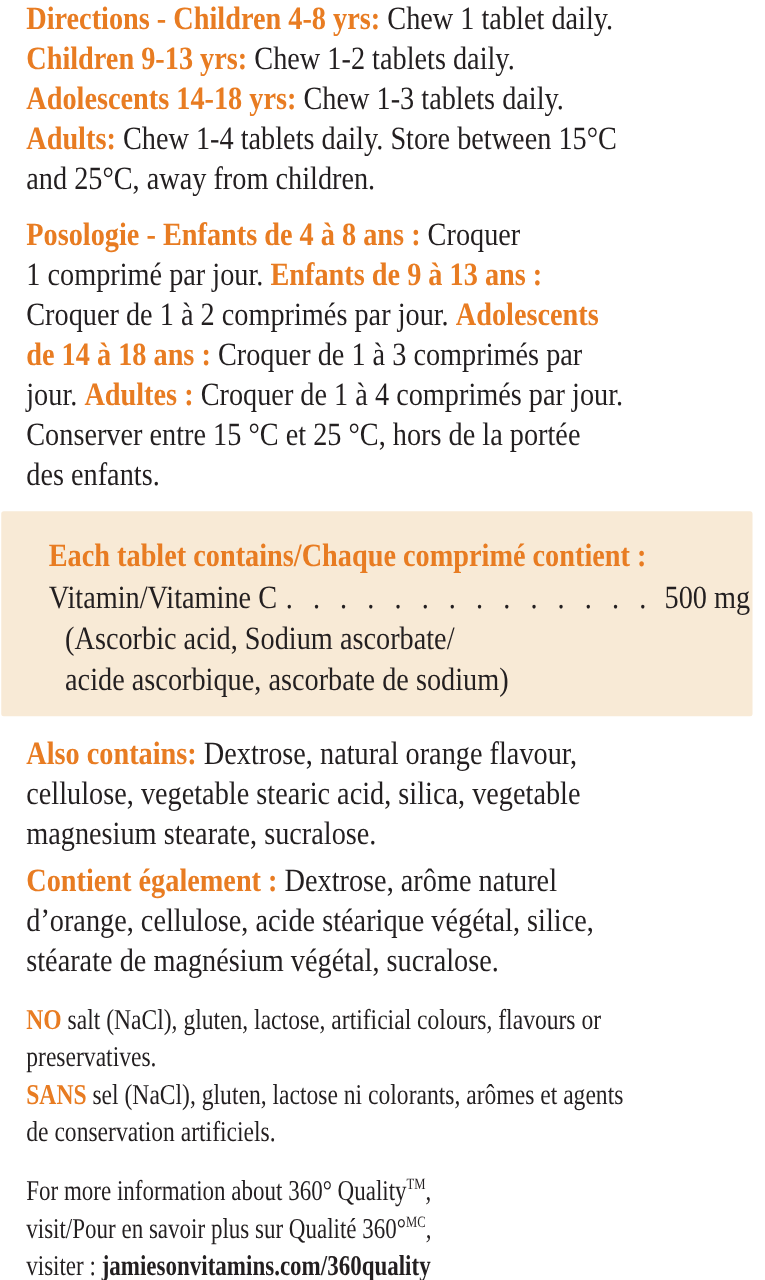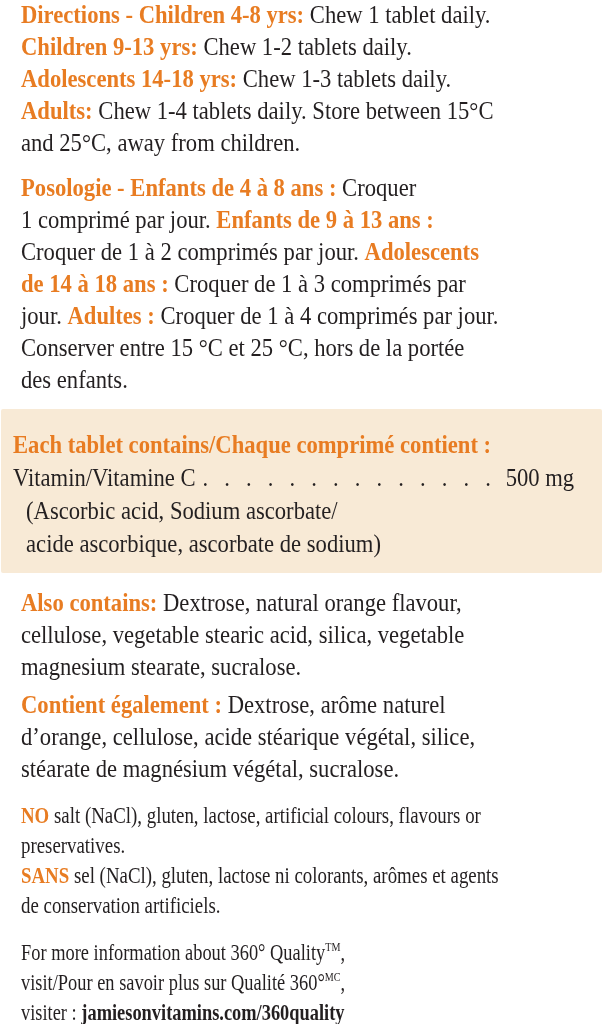--- a/index.html
+++ b/index.html
@@ -26,21 +26,21 @@
   .cx82 { transform:scaleX(0.82); width:722px; }
   .cx80 { transform:scaleX(0.80); width:545px; }
 
   
   .facts {
     position:absolute;
     left:1px; top:409px;
     width:601px; height:164px;
     background:#f8ead6;
     box-sizing:border-box;
-    padding:19px 0 0 12px;
+    padding:19px 0 0 38px;
     border-radius:2px;
   }
   .facts-inner {
     width:645px;
     transform:scaleX(0.87);
     transform-origin:0 0;
     font-size:26px; line-height:33px;
   }
   .facts-heading { font-weight:bold; color:#e87c22; white-space:nowrap; }
   .facts-row { display:flex; align-items:baseline; width:100%; }

